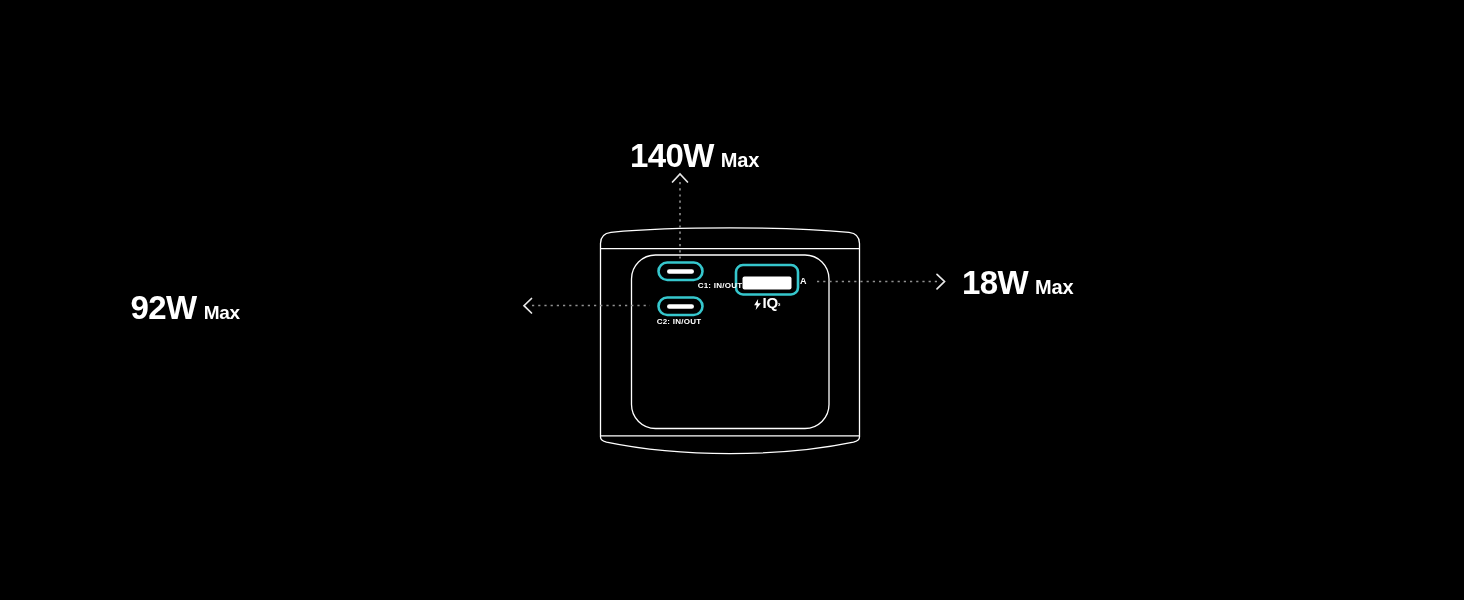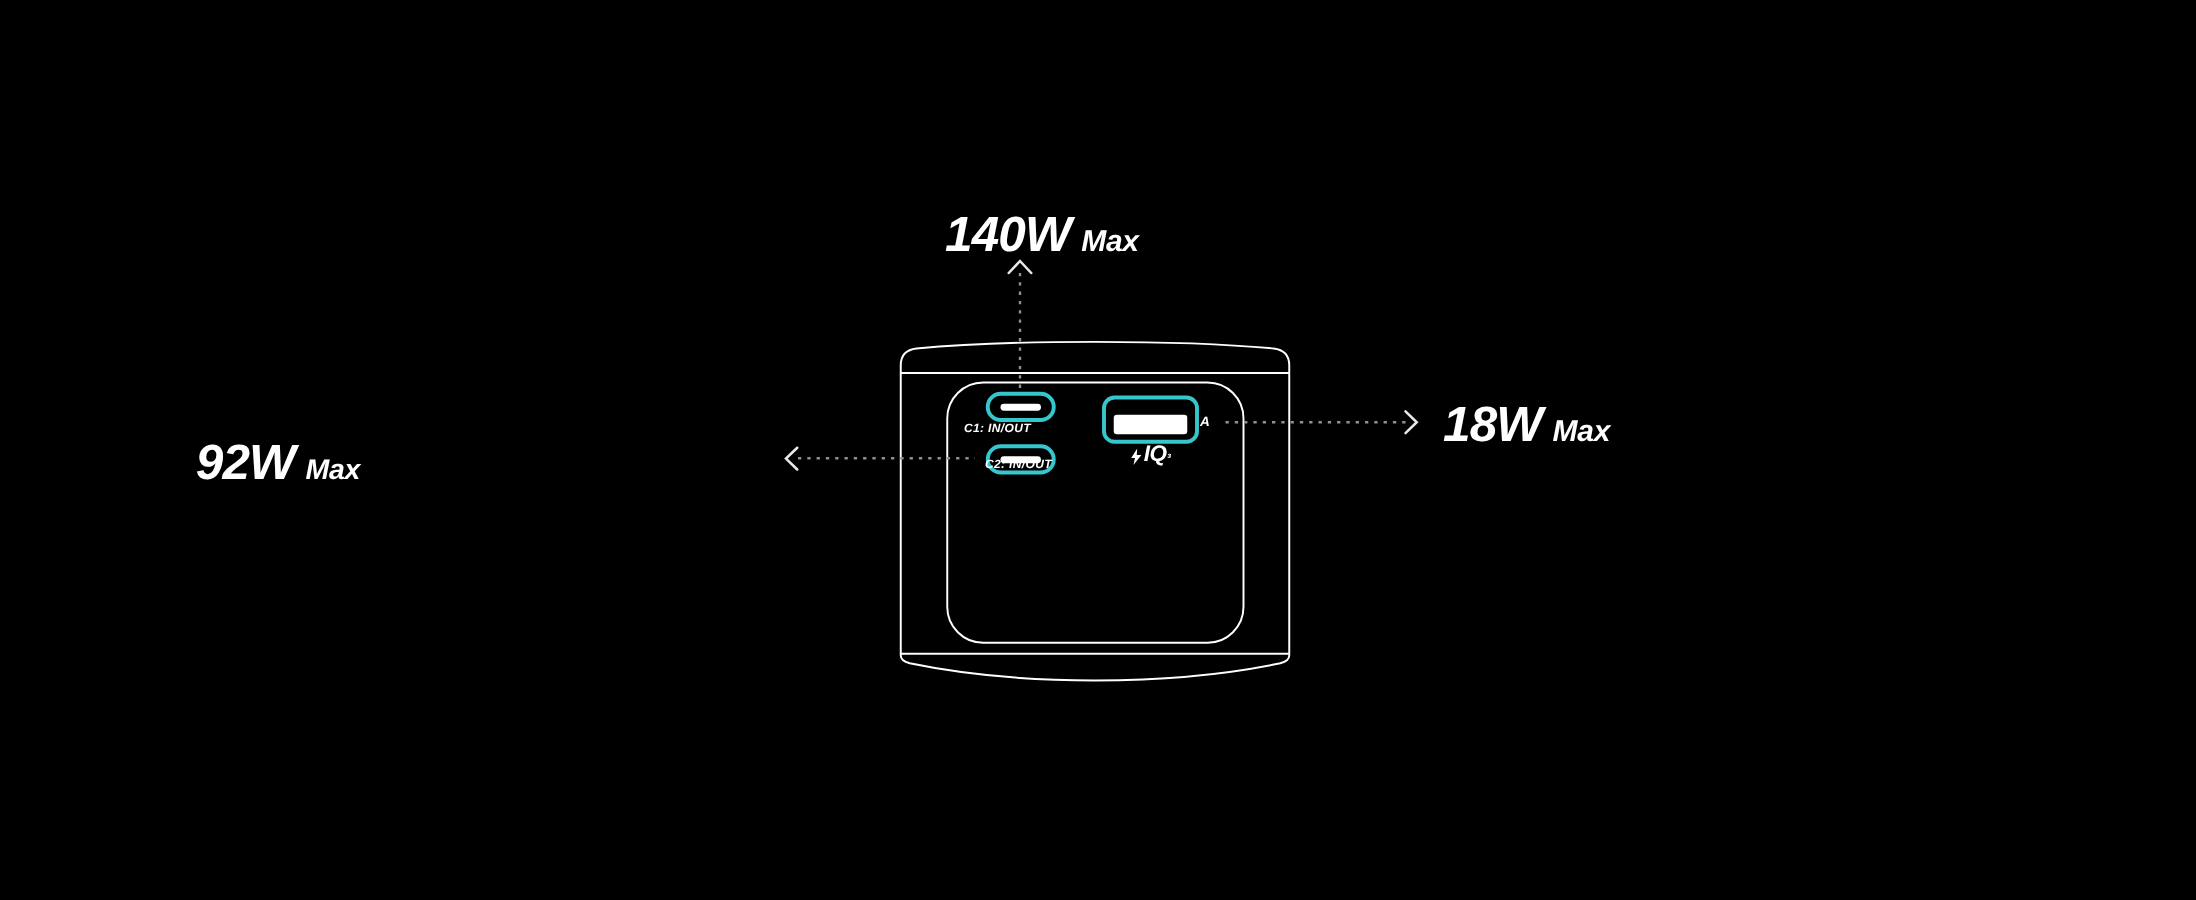--- a/index.html
+++ b/index.html
@@ -6,21 +6,21 @@
     --c-background:#000000;
     --c-outline:#ffffff;
     --c-port_accent:#36c7cd;
     --c-text:#ffffff;
     --c-dash:#909090;
     --c-arrow:#e8e8e8;
   }
   html,body{margin:0;padding:0;background:var(--c-background);}
   .stage{
     position:relative;width:1192px;height:600px;background:var(--c-background);
-    overflow:hidden;font-family:"Liberation Sans",sans-serif;color:var(--c-text);font-style:italic;
+    overflow:hidden;font-family:"Liberation Sans",sans-serif;color:var(--c-text);
   }
   .stage svg.art{position:absolute;inset:0;}
   .callout{position:absolute;display:flex;align-items:baseline;white-space:nowrap;}
   .callout .big{font-size:33px;font-weight:700;letter-spacing:-0.6px;}
   .callout .small{font-size:20px;font-weight:700;margin-left:7px;letter-spacing:-0.2px;text-align:right;}
   .callout-left .small{font-size:19px;}
   .port-label{
     position:absolute;font-size:8px;font-weight:700;letter-spacing:0.25px;
     color:var(--c-text);white-space:nowrap;
   }
@@ -94,23 +94,23 @@
   <div class="callout callout-left" style="right:952px;top:289px;margin-left:22px;">
     <span class="big">92W</span>
     <span class="small">Max</span>
   </div>
 
   <div class="callout" style="left:962px;top:264px;">
     <span class="big">18W</span>
     <span class="small">Max</span>
   </div>
 
-  <div class="port-label centered" style="left:665px;top:281px;">C1: IN/OUT</div>
+  <div class="port-label centered" style="left:720px;top:281px;">C1: IN/OUT</div>
 
-  <div class="port-label centered" style="left:679px;top:305px;">C2: IN/OUT</div>
+  <div class="port-label centered" style="left:679px;top:317px;">C2: IN/OUT</div>
 
   <div class="port-label" style="left:800px;top:276px;font-size:9px;">A</div>
 
   <div class="iq-badge" style="left:767px;top:295px;">
     <svg class="bolt" width="8" height="11" viewBox="0 0 8 11">
       <polygon points="4.6,0 0.6,6.3 3.1,6.3 2.1,11 7.4,4.3 4.3,4.3" fill="var(--c-text)"></polygon>
     </svg>
     <span class="iq-text">IQ</span>
     <span class="iq-sup">³</span>
   </div>

